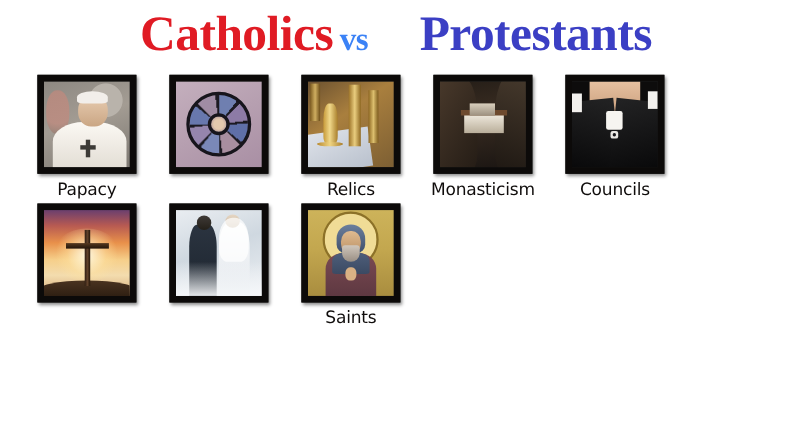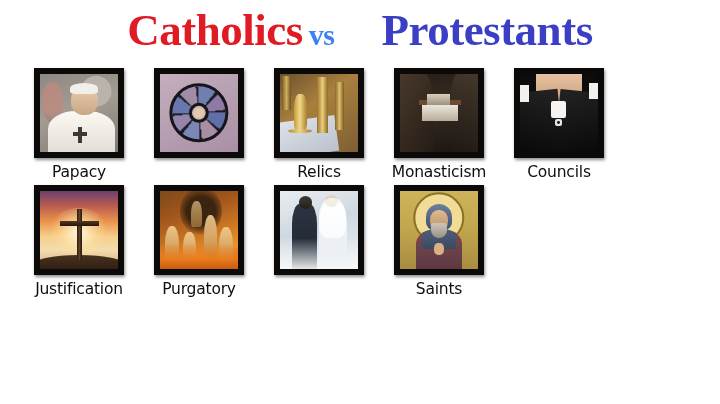--- a/index.html
+++ b/index.html
@@ -607,35 +607,20 @@
   <div class="row" id="row-2">
       <div class="tile">
         <div class="frame">
           <div class="art a-justification">
             <div class="glow"></div>
             <div class="hill"></div>
             <div class="post"></div>
             <div class="arm"></div>
           </div>
         </div>
-        <div class="tile-label">Justification</div>
-      </div>
-      <div class="tile">
-        <div class="frame">
-          <div class="art a-purgatory">
-            <div class="dark"></div>
-            <div class="s s5"></div>
-            <div class="s s1"></div>
-            <div class="s s2"></div>
-            <div class="s s3"></div>
-            <div class="s s4"></div>
-            <div class="flame"></div>
-          </div>
-        </div>
-        <div class="tile-label">Purgatory</div>
       </div>
       <div class="tile">
         <div class="frame">
           <div class="art a-marriage">
             <div class="groom"></div>
             <div class="ghead"></div>
             <div class="bride"></div>
             <div class="bhead"></div>
             <div class="veil"></div>
             <div class="haze"></div>

